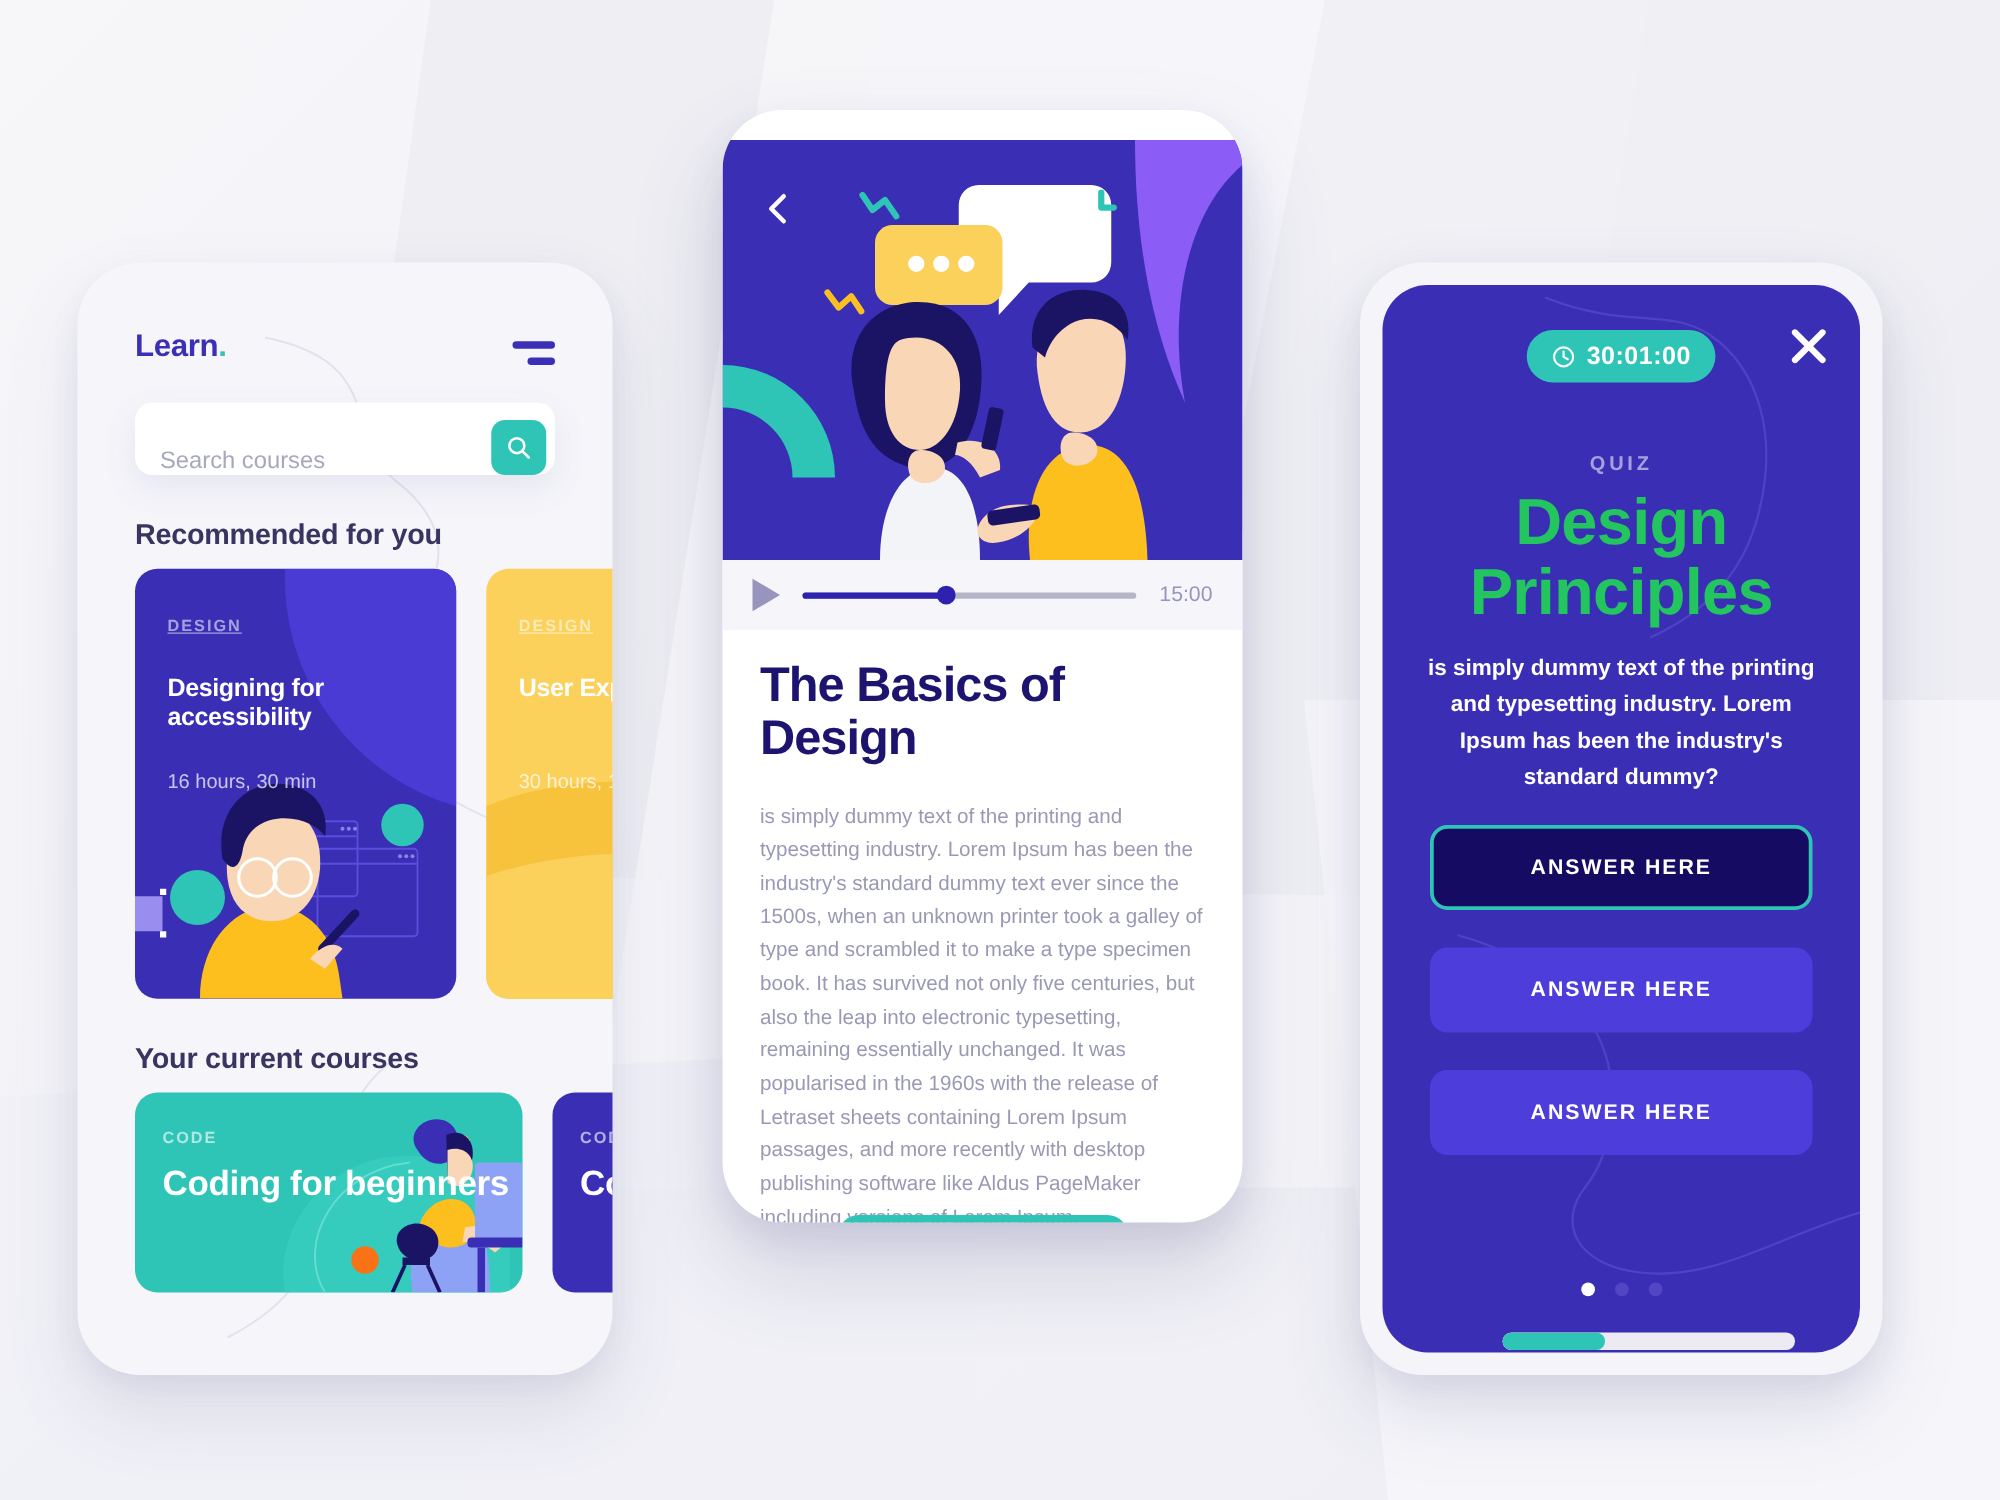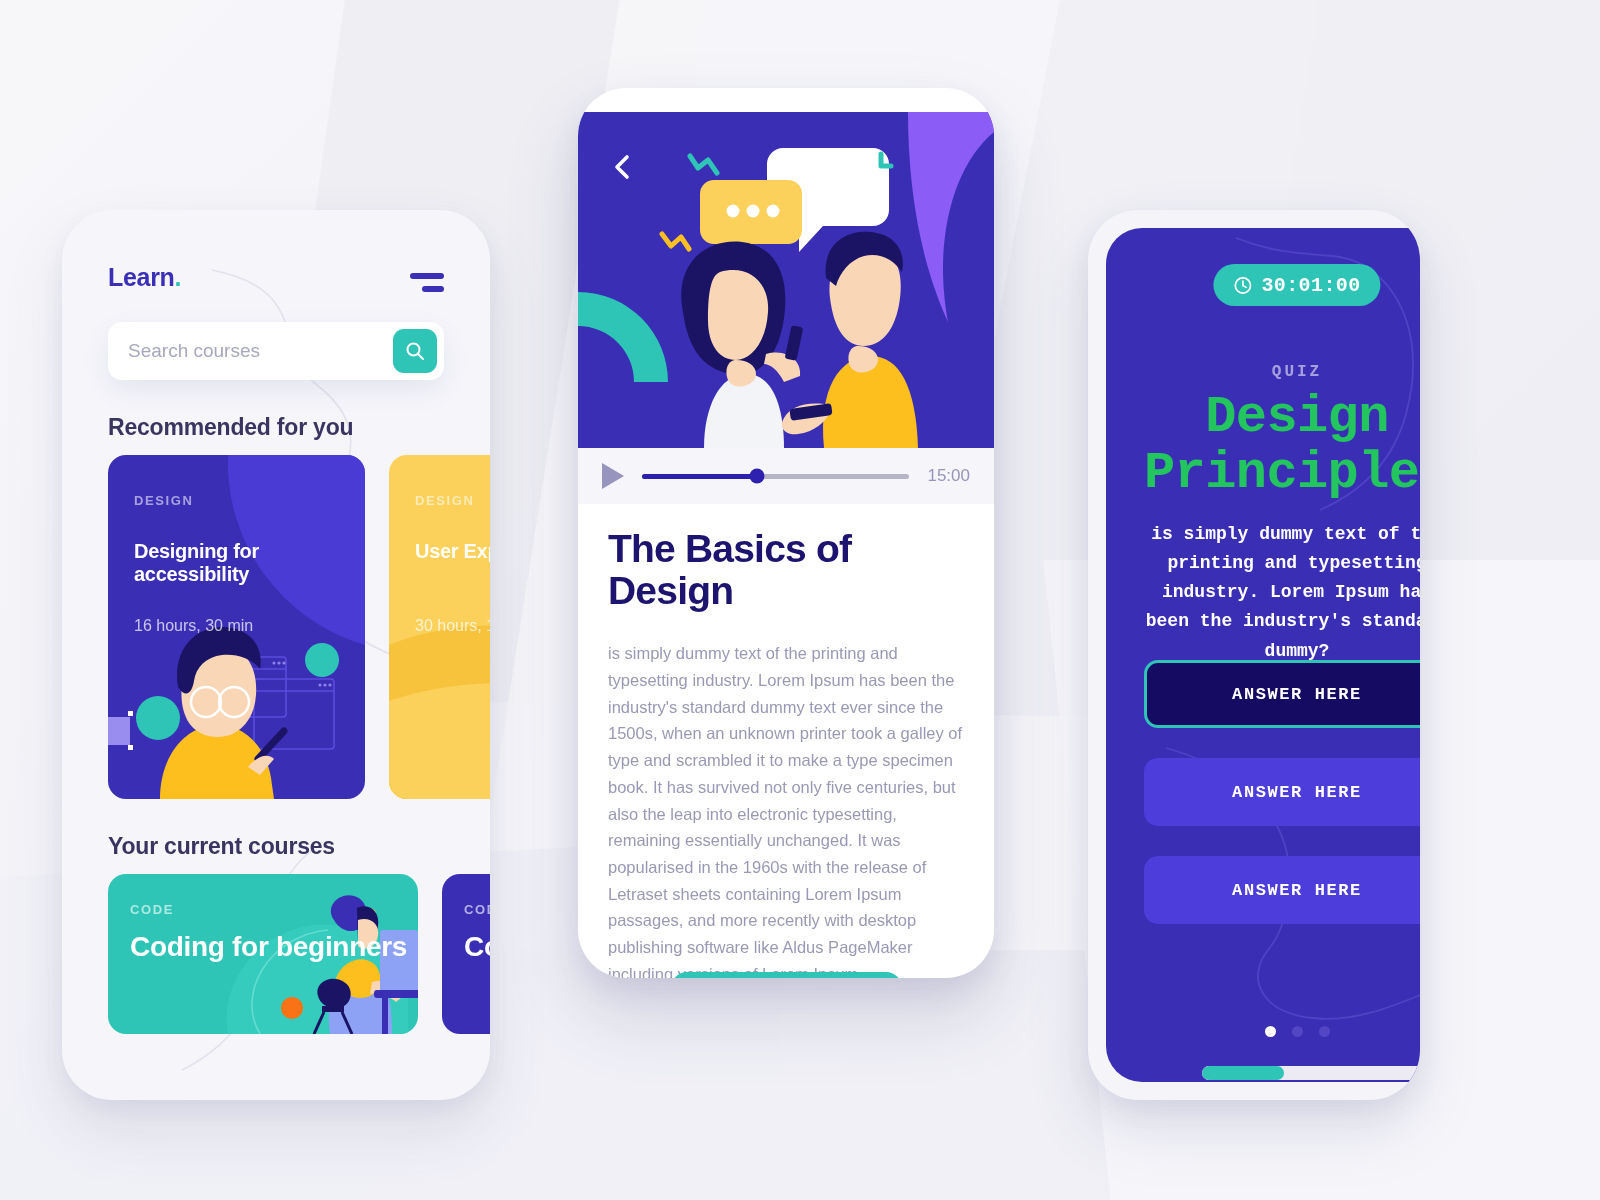--- a/index.html
+++ b/index.html
@@ -34,33 +34,33 @@
 
   .home-head { display:flex; align-items:flex-end; justify-content:space-between; padding:0 46px; height:46px; }
   .logo { font-size:25px; font-weight:bold; color:#3b2fb8; letter-spacing:-.3px; }
   .logo .dot { color:#2ec4b6; }
   .burger { width:36px; display:flex; flex-direction:column; align-items:flex-end; gap:7px; }
   .burger i { display:block; height:6px; border-radius:3px; background:#3b2fb8; }
   .burger i:nth-child(1){ width:34px; }
   .burger i:nth-child(2){ width:22px; }
 
   .search-wrap { margin:30px 46px 0 46px; height:58px; background:#fff; border-radius:14px;
-     box-shadow:0 10px 26px rgba(100,100,160,.10); display:flex; align-items:center; padding:0 7px 0 20px; }
+     box-shadow:0 10px 26px rgba(100,100,160,.10); display:flex; align-items:flex-end; padding:0 7px 0 20px; }
   .search-input { flex:1; border:0; outline:0; font-size:19px; color:#a7a7be; font-family:inherit; background:transparent; }
   .search-input::placeholder { color:#a7a7be; }
   .search-btn { width:44px; height:44px; border-radius:11px; background:#2ec4b6; border:0; cursor:pointer;
      display:flex; align-items:center; justify-content:center; }
 
   .sec-title { margin:34px 0 14px 46px; font-size:23px; font-weight:bold; color:#3a3560; letter-spacing:-.2px; }
 
   .card-row { display:flex; gap:24px; padding-left:46px; }
   .rec-card { width:257px; height:344px; border-radius:18px; position:relative; overflow:hidden; flex:0 0 auto; }
   .rec-card.purple { background:#3a2eb5; }
   .rec-card.yellow { background:#fbd15b; }
-  .rec-kicker { position:absolute; left:26px; top:38px; font-size:13px; font-weight:bold; letter-spacing:1.6px; color:rgba(255,255,255,.55); }
+  .rec-kicker { position:absolute; left:26px; top:38px; font-size:13px; font-weight:bold; letter-spacing:1.6px; color:rgba(255,255,255,.55);text-decoration:underline; }
   .rec-title { position:absolute; left:26px; top:85px; right:14px; font-size:20px; line-height:1.14; font-weight:bold; color:#fff; letter-spacing:-.3px; }
   .rec-meta { position:absolute; left:26px; top:162px; font-size:16px; color:rgba(255,255,255,.72); }
 
   .cur-row { display:flex; gap:24px; padding-left:46px;text-align:right; }
   .cur-card { width:310px; height:160px; border-radius:18px; position:relative; overflow:hidden; flex:0 0 auto; }
   .cur-card.teal { background:#2ec4b6; }
   .cur-card.purple { background:#3a2eb5; }
   .cur-kicker { position:absolute; left:22px; top:28px; font-size:13px; font-weight:bold; letter-spacing:1.6px; color:rgba(255,255,255,.62); }
   .cur-title { position:absolute; left:22px; top:57px; font-size:28px; line-height:1.15; font-weight:bold; color:#fff; letter-spacing:-.3px; }
 
@@ -78,22 +78,22 @@
   .time { font-size:17px; color:#9795bd; }
 
   .lesson-body { position:absolute; left:0; top:416px; width:416px; padding:24px 30px 0 30px; }
   .lesson-title { font-size:39px; line-height:1.08; font-weight:bold; color:#1c146e; letter-spacing:-.8px; }
   .lesson-para { margin-top:28px; font-size:16.5px; line-height:1.62; color:#9a99b5; }
   .start-wrap { position:absolute; left:0; top:884px; width:416px; display:flex; justify-content:center; }
   .start-btn { width:231px; height:68px; border-radius:16px; background:#2ec4b6; border:0; cursor:pointer; color:#fff;
      display:flex; align-items:center; justify-content:center; gap:16px; font-size:17px; font-weight:bold; letter-spacing:1.4px; font-family:inherit; }
 
   
-  #phone-quiz { left:1088px; top:210px; width:332px; height:890px; background:#f4f4f9; border-radius:50px; overflow:hidden;
-     box-shadow:0 30px 62px rgba(86,86,140,.16), 0 9px 24px rgba(86,86,140,.09);font-family:Liberation Mono, monospace; }
+  #phone-quiz { left:1088px; top:210px; width:418px; height:890px; background:#f4f4f9; border-radius:50px; overflow:hidden;
+     box-shadow:0 30px 62px rgba(86,86,140,.16), 0 9px 24px rgba(86,86,140,.09); }
   .quiz-screen { position:absolute; left:18px; top:18px; width:382px; height:854px; background:#3a2eb5; border-radius:36px; overflow:hidden; }
   .timer { position:absolute; left:50%; transform:translateX(-50%); top:36px; height:42px; padding:0 20px; border-radius:21px;
      background:#2ec4b6; display:flex; align-items:center; gap:9px; color:#fff; font-size:20px; font-weight:bold; letter-spacing:.4px; cursor:pointer; }
   .close-x { position:absolute; right:24px; top:32px; width:34px; height:34px; cursor:pointer; }
   .quiz-kicker { position:absolute; left:0; top:135px; width:100%; text-align:center; font-size:16px; font-weight:bold; letter-spacing:3px; color:rgba(255,255,255,.55); }
   .quiz-title { position:absolute; left:0; top:162px; width:100%; text-align:center; font-size:52px; line-height:1.08; font-weight:bold; color:#22c55e; letter-spacing:-.6px; }
   .quiz-q { position:absolute; left:34px; right:34px; top:292px; text-align:center; font-size:18px; line-height:1.62; font-weight:bold; color:#fff; }
   .answers { position:absolute; left:38px; right:38px; top:432px; display:flex; flex-direction:column; gap:30px; }
   .answer { height:68px; border-radius:14px; border:0; cursor:pointer; color:#fff; font-family:inherit;
      font-size:17px; font-weight:bold; letter-spacing:1.6px; display:flex; align-items:center; justify-content:center; background:#4d3ddb; }

